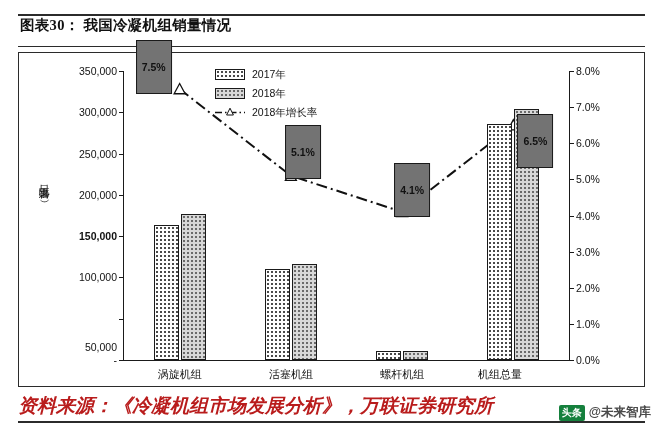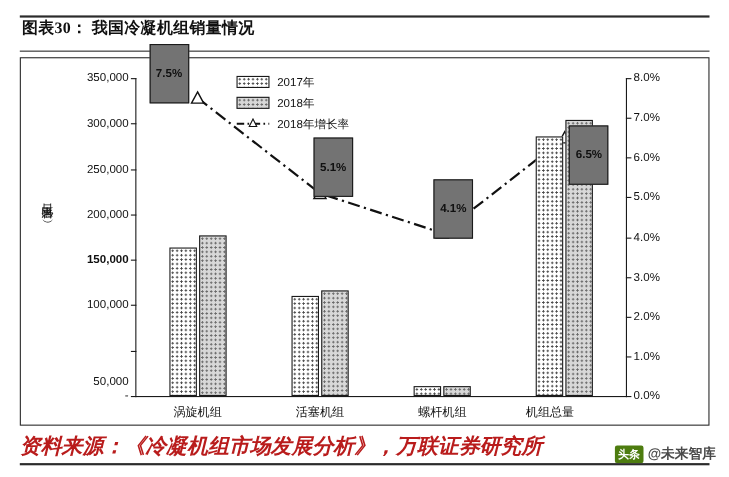--- a/index.html
+++ b/index.html
@@ -204,21 +204,21 @@
     right: 12px;
     top: 404px;
     font-size: 12.5px;
     color: #4a4a4a;
     font-weight: bold;
     display: flex;
     align-items: center;
   }
   .wm-badge {
     display: inline-block;
-    background: #4d7c0f;
+    background: #15803d;
     color: #fff;
     font-size: 10px;
     padding: 1px 3px;
     border-radius: 2px;
     margin-right: 4px;
   }
 </style>
 </head>
 <body>
 

